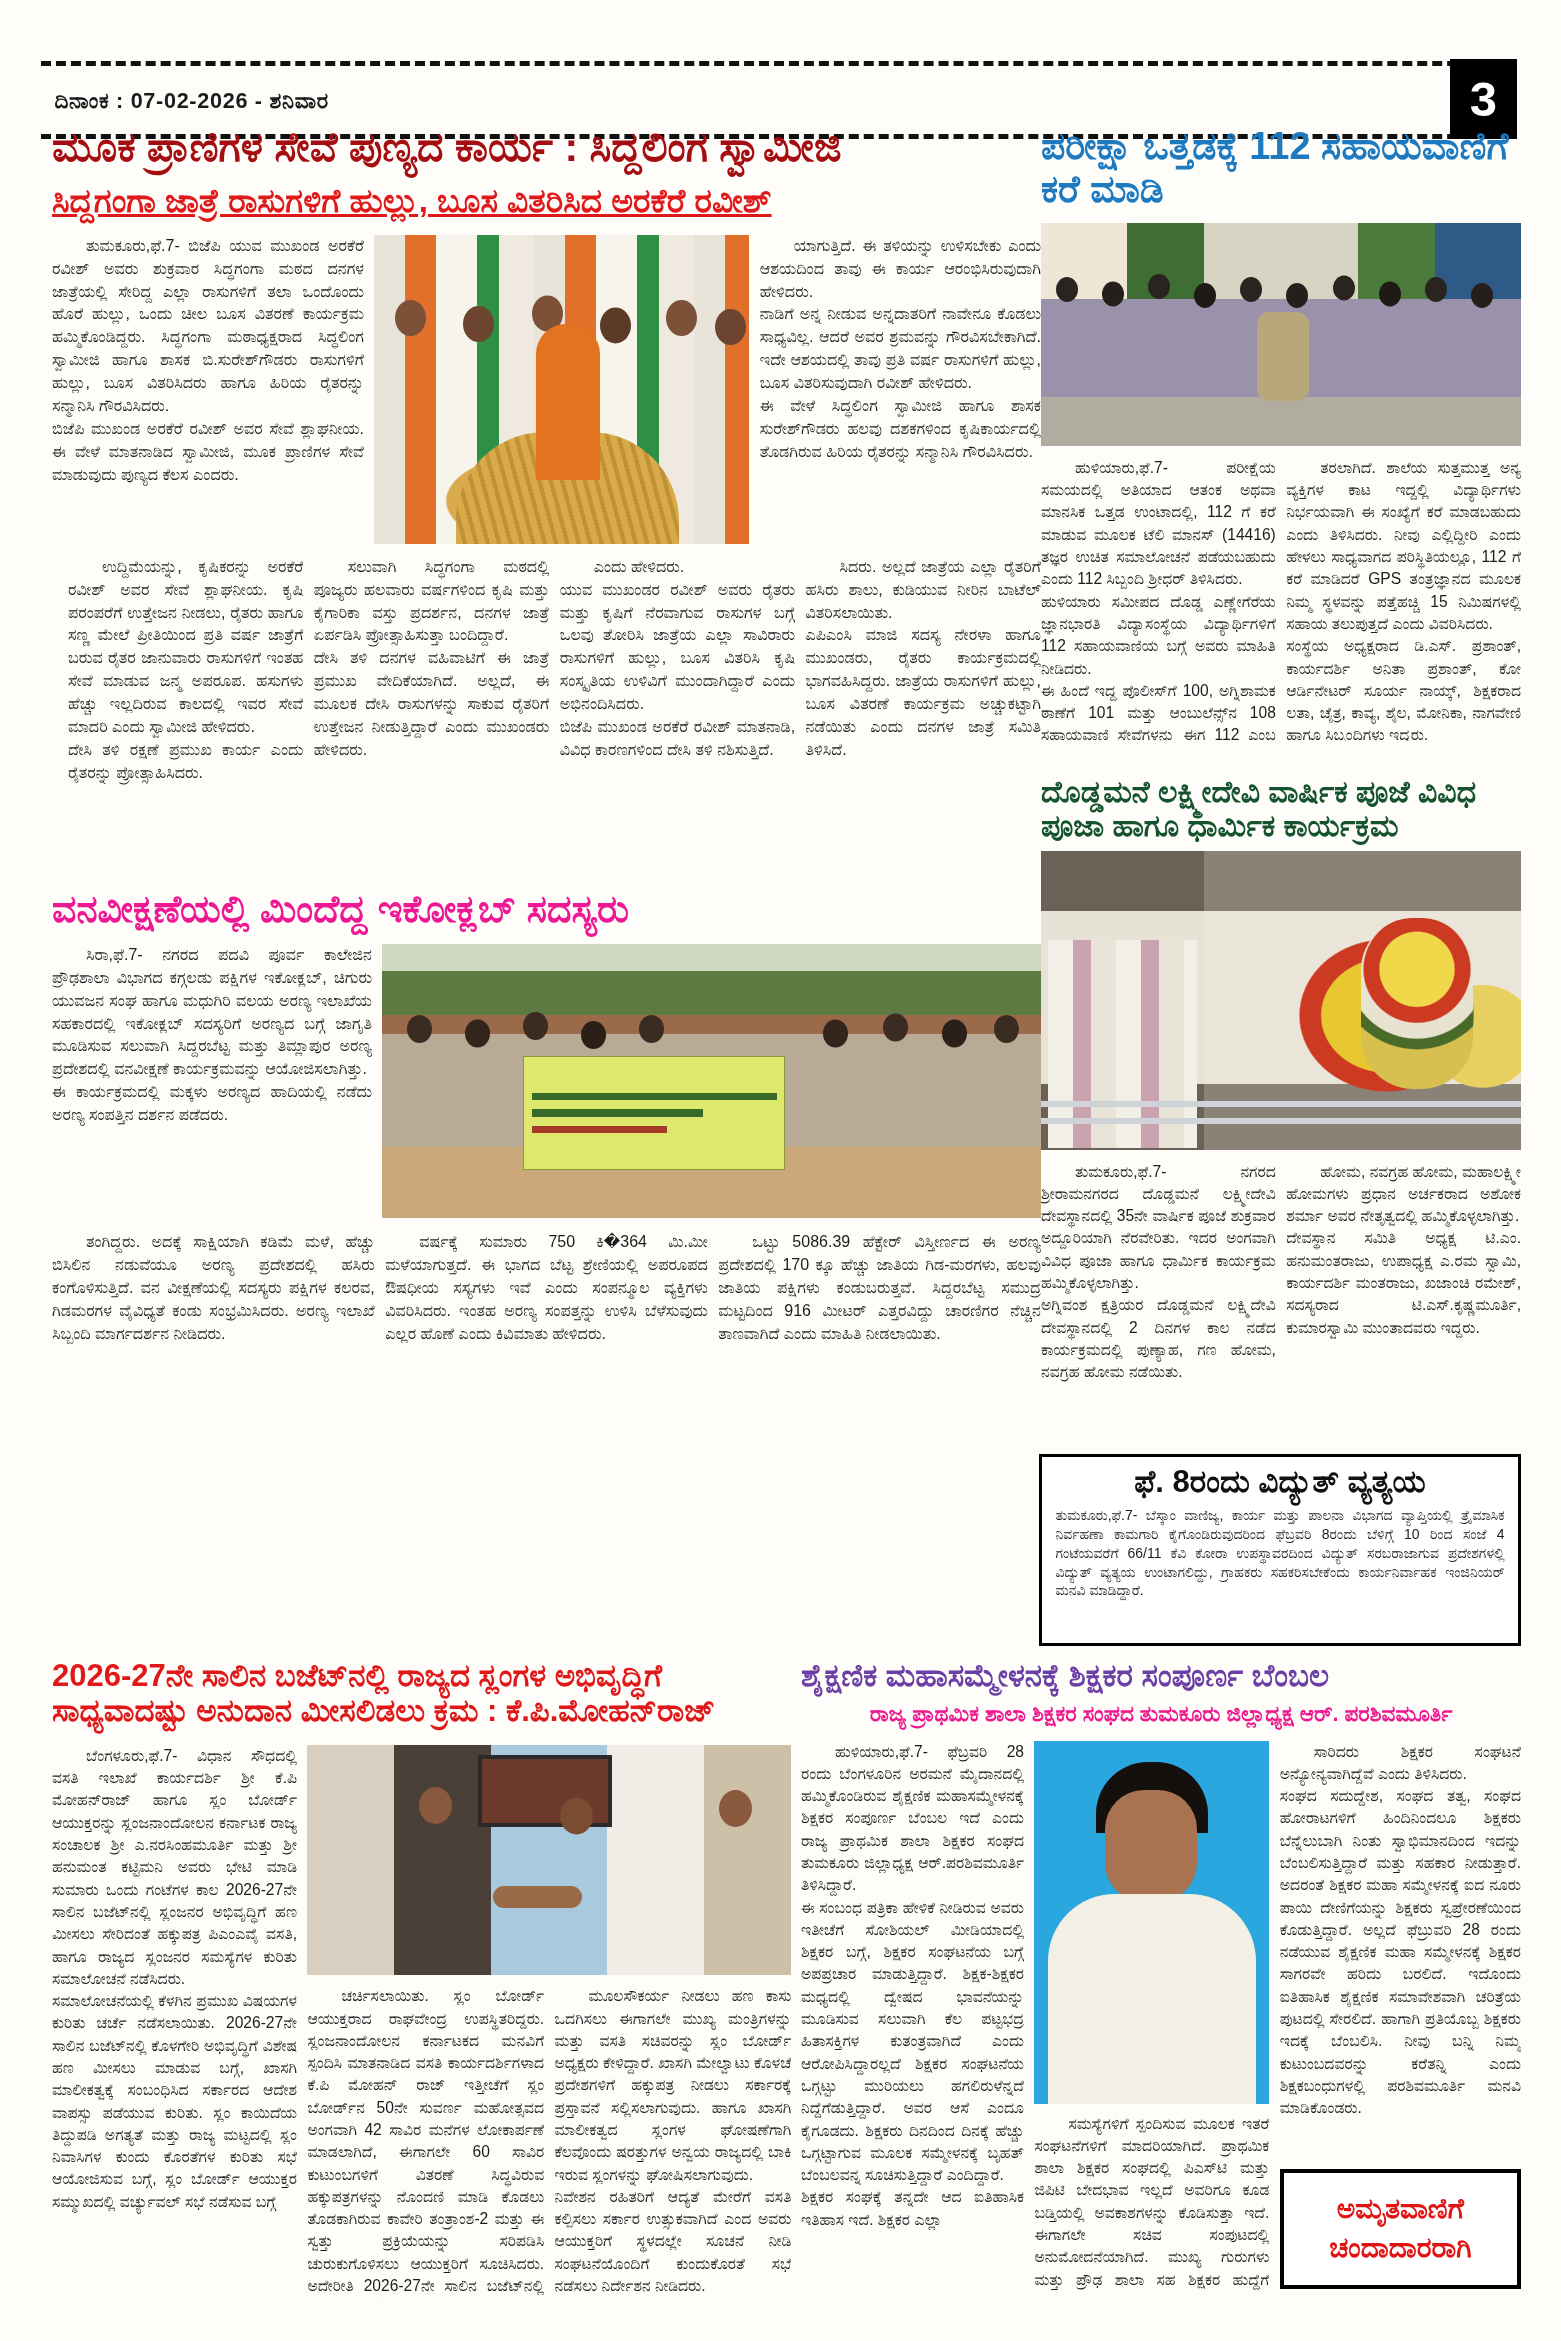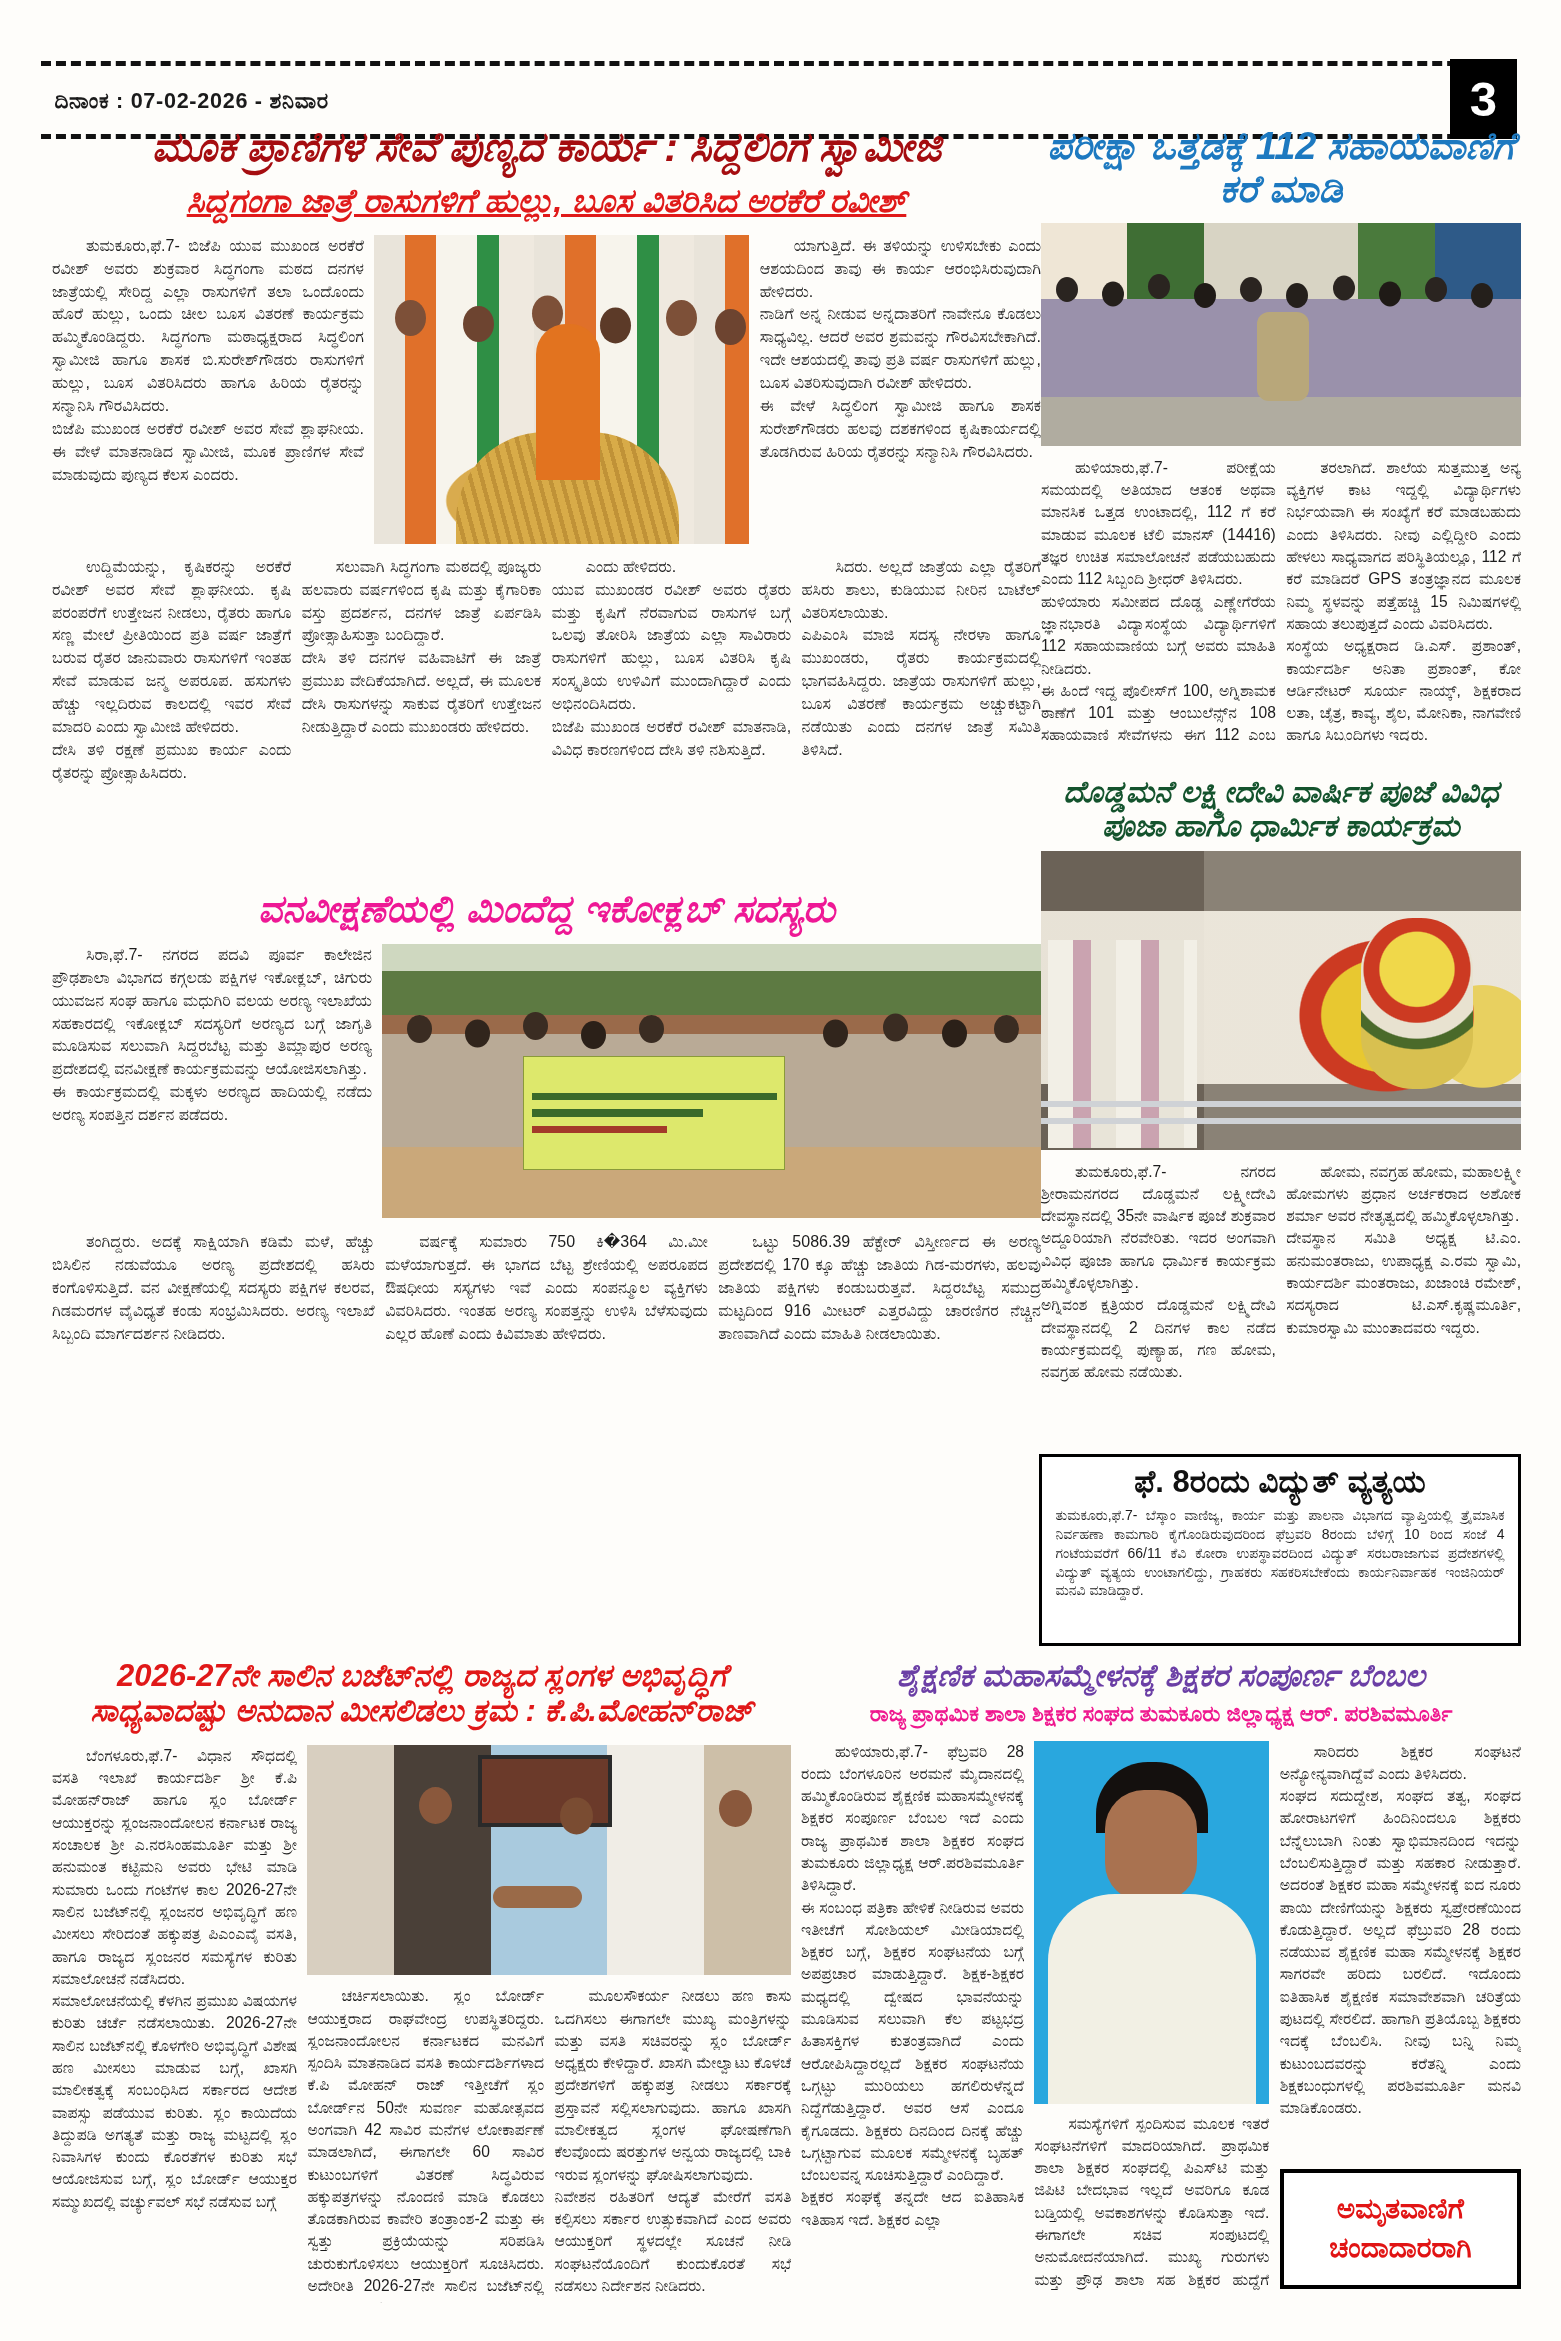--- a/index.html
+++ b/index.html
@@ -9,21 +9,21 @@
   }
   .abs{position:absolute;}
   
   .hdr{position:absolute;left:41px;top:61px;width:1476px;height:68px;
        border-top:5.2px dashed #111;border-bottom:5.2px dashed #111;}
   .hdr-date{position:absolute;left:13.4px;top:22px;font-size:21.6px;font-weight:bold;letter-spacing:0.7px;}
   .hdr-title{position:absolute;left:0;right:0;top:12px;text-align:center;font-size:43px;font-weight:bold;color:#0c0c0c;}
   .pagebox{position:absolute;right:0;top:-6.7px;width:67px;height:80px;background:#000;color:#fff;
            display:flex;align-items:center;justify-content:center;font-size:49px;font-weight:bold;}
   
-  .hl{font-weight:bold;text-align:center;line-height:1.12;font-style:italic;}
+  .hl{font-weight:bold;text-align:left;line-height:1.12;}
   .hl-main{font-size:41px;color:#a50d10;}
   .hl-sub{font-size:33px;color:#e01a1a;text-decoration:underline;margin-top:12px;}
   .hl-blue{font-size:38px;color:#1d79c0;}
   .hl-pink{font-size:38px;color:#ee1895;}
   .hl-purple{font-size:30px;color:#14532d;}
   .hl-red2{font-size:31px;color:#e01818;}
   .hl-purple2{font-size:31px;color:#6b3fa5;}
   .hl-pinksub{font-size:21.6px;color:#ef188f;font-weight:bold;text-align:center;margin-top:7.4px;}
   
   .bt{font-size:16px;line-height:1.43;text-align:justify;color:#1c1c1c;
@@ -79,21 +79,21 @@
     <div class="ph ph-main" style="width:375px;height:309px;">
       <div class="pd" style="left:82px;bottom:0;width:223px;height:112px;border-radius:89px 89px 0 0;background:repeating-linear-gradient(75deg,#d8ab48 0 6.7px,#c09237 6.7px 11px);"></div>
       <div class="pd" style="left:21px;top:65px;width:31px;height:36px;border-radius:50%;background:#7d5038;
                   box-shadow:68px 6px 0 #6d4430,137px -4.5px 0 #7d5038,205px 7.4px 0 #5c3a28,271px 0 0 #7d5038,320px 9px 0 #6d4430;"></div>
       <div class="pd" style="left:162px;top:89px;width:64px;height:156px;border-radius:30px 30px 0 0;background:#e2731f;"></div>
     </div>
     <div class="col bt" style="flex:1;">ಯಾಗುತ್ತಿದೆ. ಈ ತಳಿಯನ್ನು ಉಳಿಸಬೇಕು ಎಂದು ಆಶಯದಿಂದ ತಾವು ಈ ಕಾರ್ಯ ಆರಂಭಿಸಿರುವುದಾಗಿ ಹೇಳಿದರು.
 ನಾಡಿಗೆ ಅನ್ನ ನೀಡುವ ಅನ್ನದಾತರಿಗೆ ನಾವೇನೂ ಕೊಡಲು ಸಾಧ್ಯವಿಲ್ಲ. ಆದರೆ ಅವರ ಶ್ರಮವನ್ನು ಗೌರವಿಸಬೇಕಾಗಿದೆ. ಇದೇ ಆಶಯದಲ್ಲಿ ತಾವು ಪ್ರತಿ ವರ್ಷ ರಾಸುಗಳಿಗೆ ಹುಲ್ಲು, ಬೂಸ ವಿತರಿಸುವುದಾಗಿ ರವೀಶ್ ಹೇಳಿದರು.
 ಈ ವೇಳೆ ಸಿದ್ಧಲಿಂಗ ಸ್ವಾಮೀಜಿ ಹಾಗೂ ಶಾಸಕ ಸುರೇಶ್‌ಗೌಡರು ಹಲವು ದಶಕಗಳಿಂದ ಕೃಷಿಕಾರ್ಯದಲ್ಲಿ ತೊಡಗಿರುವ ಹಿರಿಯ ರೈತರನ್ನು ಸನ್ಮಾನಿಸಿ ಗೌರವಿಸಿದರು.</div>
   </div>
-  <div class="row" style="margin-top:9px;height:306px;">
+  <div class="row" style="margin-top:9px;height:306px;margin-left:16px;">
     <div class="col bt" style="flex:1;">ಉದ್ದಿಮೆಯನ್ನು, ಕೃಷಿಕರನ್ನು ಅರಕೆರೆ ರವೀಶ್ ಅವರ ಸೇವೆ ಶ್ಲಾಘನೀಯ. ಕೃಷಿ ಪರಂಪರೆಗೆ ಉತ್ತೇಜನ ನೀಡಲು, ರೈತರು ಹಾಗೂ ಸಣ್ಣ ಮೇಲೆ ಪ್ರೀತಿಯಿಂದ ಪ್ರತಿ ವರ್ಷ ಜಾತ್ರೆಗೆ ಬರುವ ರೈತರ ಜಾನುವಾರು ರಾಸುಗಳಿಗೆ ಇಂತಹ ಸೇವೆ ಮಾಡುವ ಜನ್ಮ ಅಪರೂಪ. ಹಸುಗಳು ಹೆಚ್ಚು ಇಲ್ಲದಿರುವ ಕಾಲದಲ್ಲಿ ಇವರ ಸೇವೆ ಮಾದರಿ ಎಂದು ಸ್ವಾಮೀಜಿ ಹೇಳಿದರು.
 ದೇಸಿ ತಳಿ ರಕ್ಷಣೆ ಪ್ರಮುಖ ಕಾರ್ಯ ಎಂದು ರೈತರನ್ನು ಪ್ರೋತ್ಸಾಹಿಸಿದರು.</div>
     <div class="col bt" style="flex:1;">ಸಲುವಾಗಿ ಸಿದ್ಧಗಂಗಾ ಮಠದಲ್ಲಿ ಪೂಜ್ಯರು ಹಲವಾರು ವರ್ಷಗಳಿಂದ ಕೃಷಿ ಮತ್ತು ಕೈಗಾರಿಕಾ ವಸ್ತು ಪ್ರದರ್ಶನ, ದನಗಳ ಜಾತ್ರೆ ಏರ್ಪಡಿಸಿ ಪ್ರೋತ್ಸಾಹಿಸುತ್ತಾ ಬಂದಿದ್ದಾರೆ.
 ದೇಸಿ ತಳಿ ದನಗಳ ವಹಿವಾಟಿಗೆ ಈ ಜಾತ್ರೆ ಪ್ರಮುಖ ವೇದಿಕೆಯಾಗಿದೆ. ಅಲ್ಲದೆ, ಈ ಮೂಲಕ ದೇಸಿ ರಾಸುಗಳನ್ನು ಸಾಕುವ ರೈತರಿಗೆ ಉತ್ತೇಜನ ನೀಡುತ್ತಿದ್ದಾರೆ ಎಂದು ಮುಖಂಡರು ಹೇಳಿದರು.</div>
     <div class="col bt" style="flex:1;">ಎಂದು ಹೇಳಿದರು.
 ಯುವ ಮುಖಂಡರ ರವೀಶ್ ಅವರು ರೈತರು ಮತ್ತು ಕೃಷಿಗೆ ನೆರವಾಗುವ ರಾಸುಗಳ ಬಗ್ಗೆ ಒಲವು ತೋರಿಸಿ ಜಾತ್ರೆಯ ಎಲ್ಲಾ ಸಾವಿರಾರು ರಾಸುಗಳಿಗೆ ಹುಲ್ಲು, ಬೂಸ ವಿತರಿಸಿ ಕೃಷಿ ಸಂಸ್ಕೃತಿಯ ಉಳಿವಿಗೆ ಮುಂದಾಗಿದ್ದಾರೆ ಎಂದು ಅಭಿನಂದಿಸಿದರು.
 ಬಿಜೆಪಿ ಮುಖಂಡ ಅರಕೆರೆ ರವೀಶ್ ಮಾತನಾಡಿ, ವಿವಿಧ ಕಾರಣಗಳಿಂದ ದೇಸಿ ತಳಿ ನಶಿಸುತ್ತಿದೆ.</div>
     <div class="col bt" style="flex:1;">ಸಿದರು. ಅಲ್ಲದೆ ಜಾತ್ರೆಯ ಎಲ್ಲಾ ರೈತರಿಗೆ ಹಸಿರು ಶಾಲು, ಕುಡಿಯುವ ನೀರಿನ ಬಾಟೆಲ್ ವಿತರಿಸಲಾಯಿತು.
 ಎಪಿಎಂಸಿ ಮಾಜಿ ಸದಸ್ಯ ನೇರಳಾ ಹಾಗೂ ಮುಖಂಡರು, ರೈತರು ಕಾರ್ಯಕ್ರಮದಲ್ಲಿ ಭಾಗವಹಿಸಿದ್ದರು. ಜಾತ್ರೆಯ ರಾಸುಗಳಿಗೆ ಹುಲ್ಲು, ಬೂಸ ವಿತರಣೆ ಕಾರ್ಯಕ್ರಮ ಅಚ್ಚುಕಟ್ಟಾಗಿ ನಡೆಯಿತು ಎಂದು ದನಗಳ ಜಾತ್ರೆ ಸಮಿತಿ ತಿಳಿಸಿದೆ.</div>
   </div>

